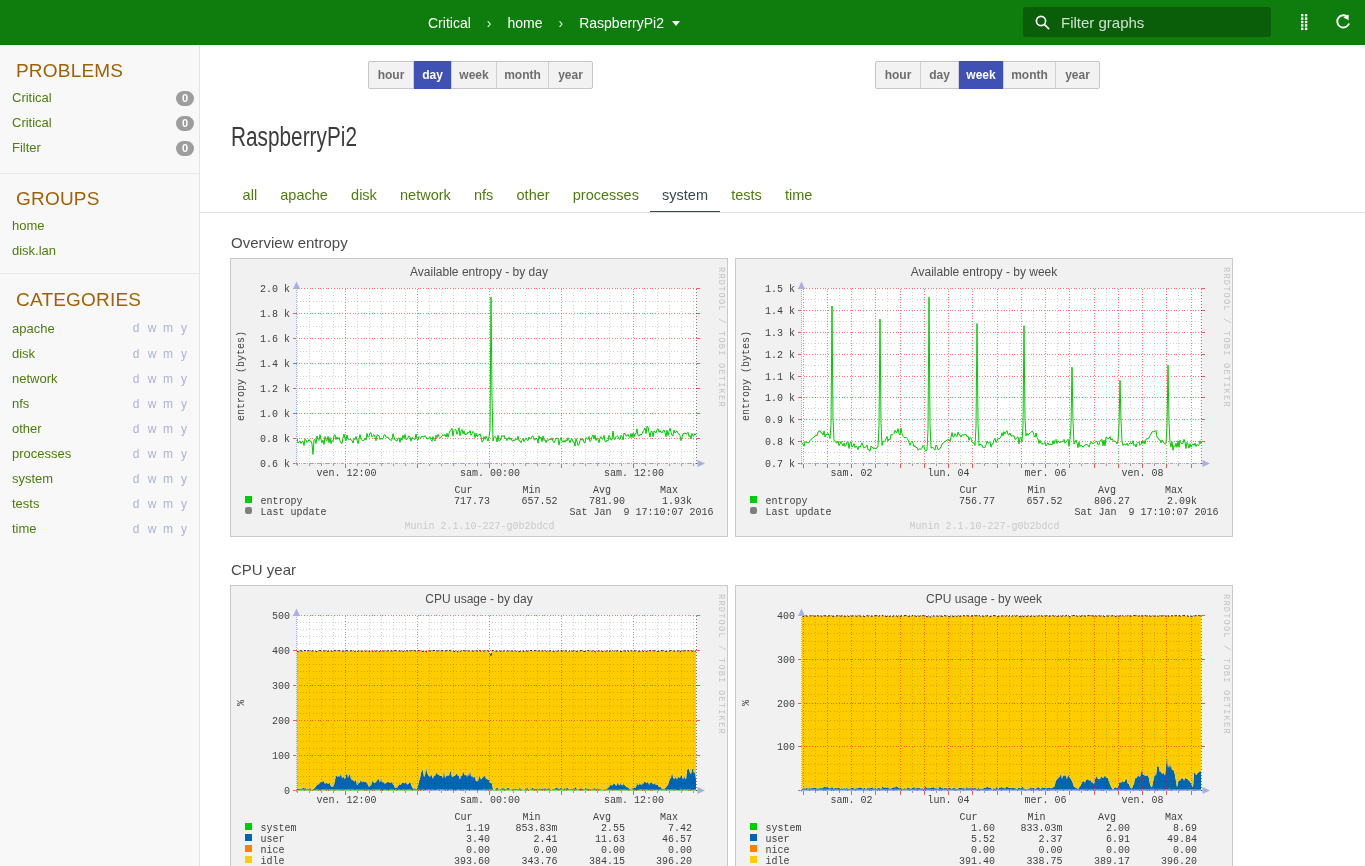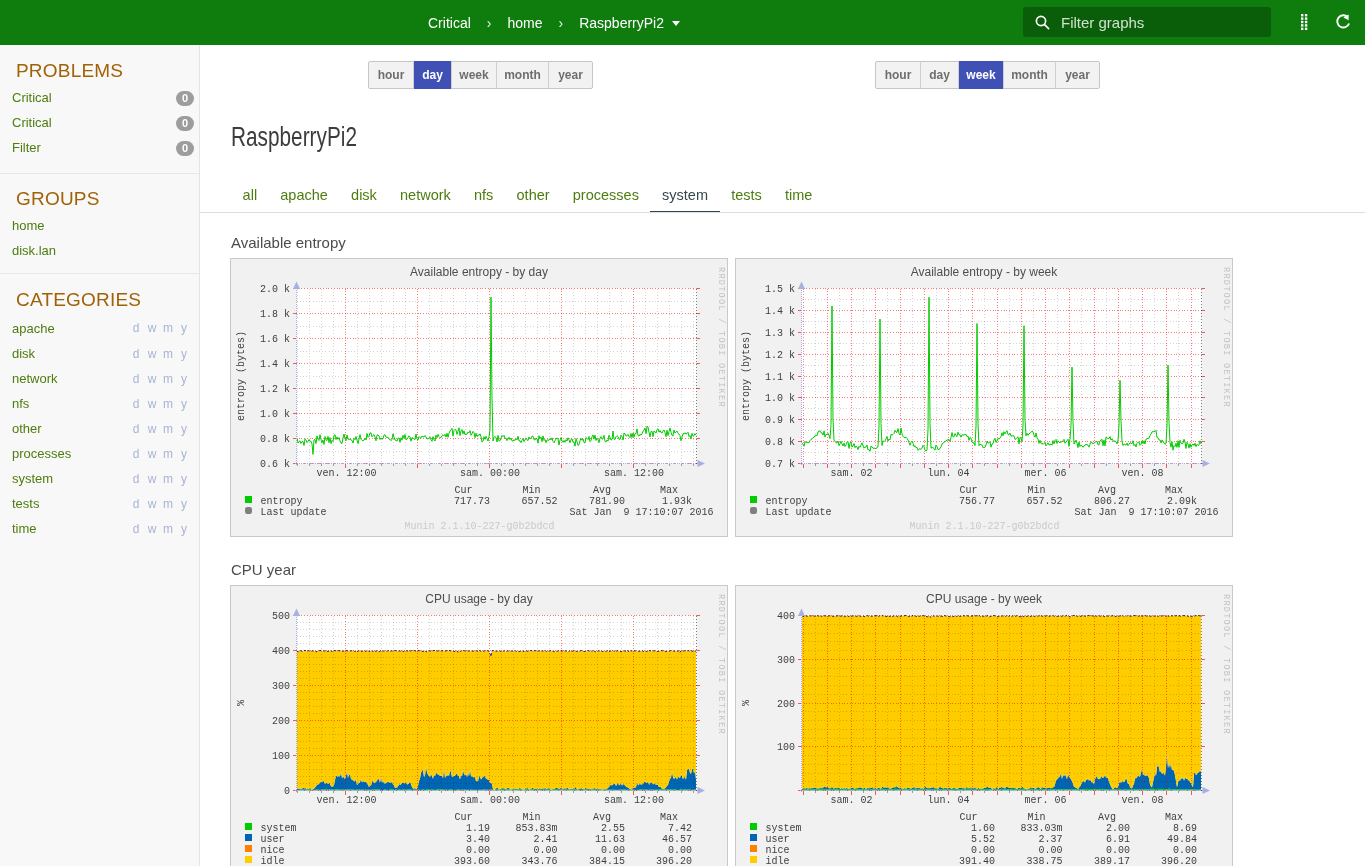--- a/index.html
+++ b/index.html
@@ -162,21 +162,21 @@
     <a>disk</a>
     <a>network</a>
     <a>nfs</a>
     <a>other</a>
     <a>processes</a>
     <a class="on">system</a>
     <a>tests</a>
     <a>time</a>
   </div>
 <div id="tabline"></div>
-<div class="gsec" style="top:234px">Available entropy</div>
+<div class="gsec" style="top:234px">Overview entropy</div>
 <div class="gpanel" style="left:230px;top:258px"><svg width="496" height="277" viewBox="0 0 496 277" font-family="Liberation Mono, monospace">
       <rect x="0" y="0" width="496" height="277" fill="#f1f1f1"></rect>
       <rect x="65.5" y="29.5" width="400" height="175" fill="#ffffff"></rect>
       <g shape-rendering="crispEdges">
         <line x1="65.50" y1="42.00" x2="465.50" y2="42.00" stroke="#000000" stroke-width="1" stroke-dasharray="1,2.2" stroke-opacity="0.17"></line>
         <line x1="65.50" y1="67.00" x2="465.50" y2="67.00" stroke="#000000" stroke-width="1" stroke-dasharray="1,2.2" stroke-opacity="0.17"></line>
         <line x1="65.50" y1="92.00" x2="465.50" y2="92.00" stroke="#000000" stroke-width="1" stroke-dasharray="1,2.2" stroke-opacity="0.17"></line>
         <line x1="65.50" y1="117.00" x2="465.50" y2="117.00" stroke="#000000" stroke-width="1" stroke-dasharray="1,2.2" stroke-opacity="0.17"></line>
         <line x1="65.50" y1="142.00" x2="465.50" y2="142.00" stroke="#000000" stroke-width="1" stroke-dasharray="1,2.2" stroke-opacity="0.17"></line>
         <line x1="65.50" y1="167.00" x2="465.50" y2="167.00" stroke="#000000" stroke-width="1" stroke-dasharray="1,2.2" stroke-opacity="0.17"></line>

